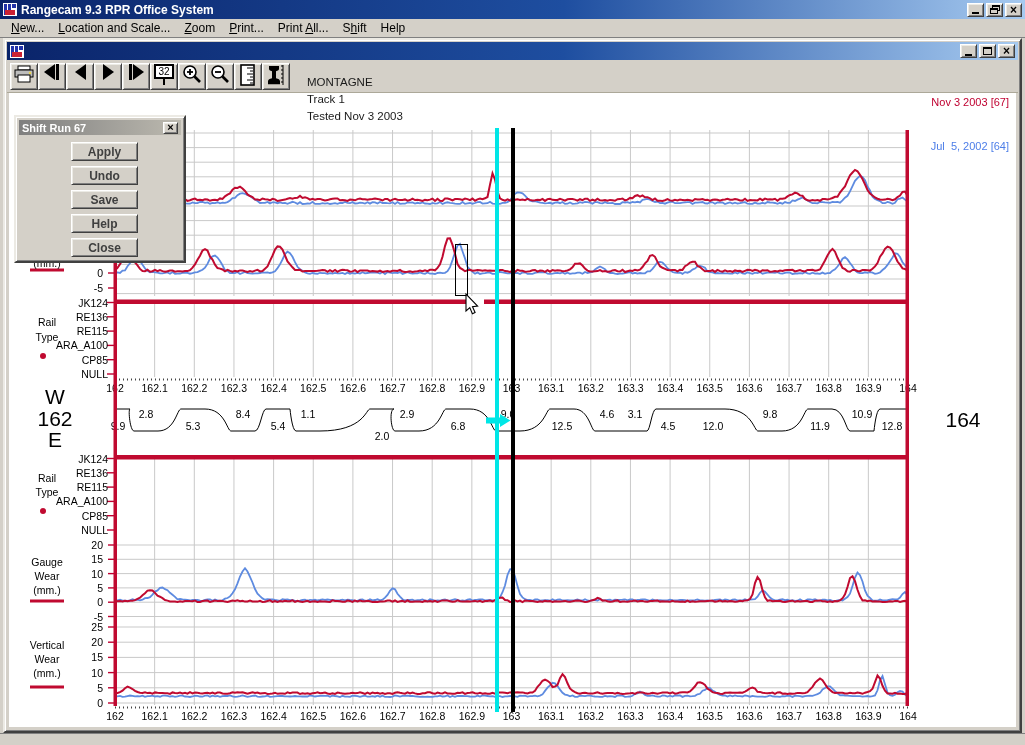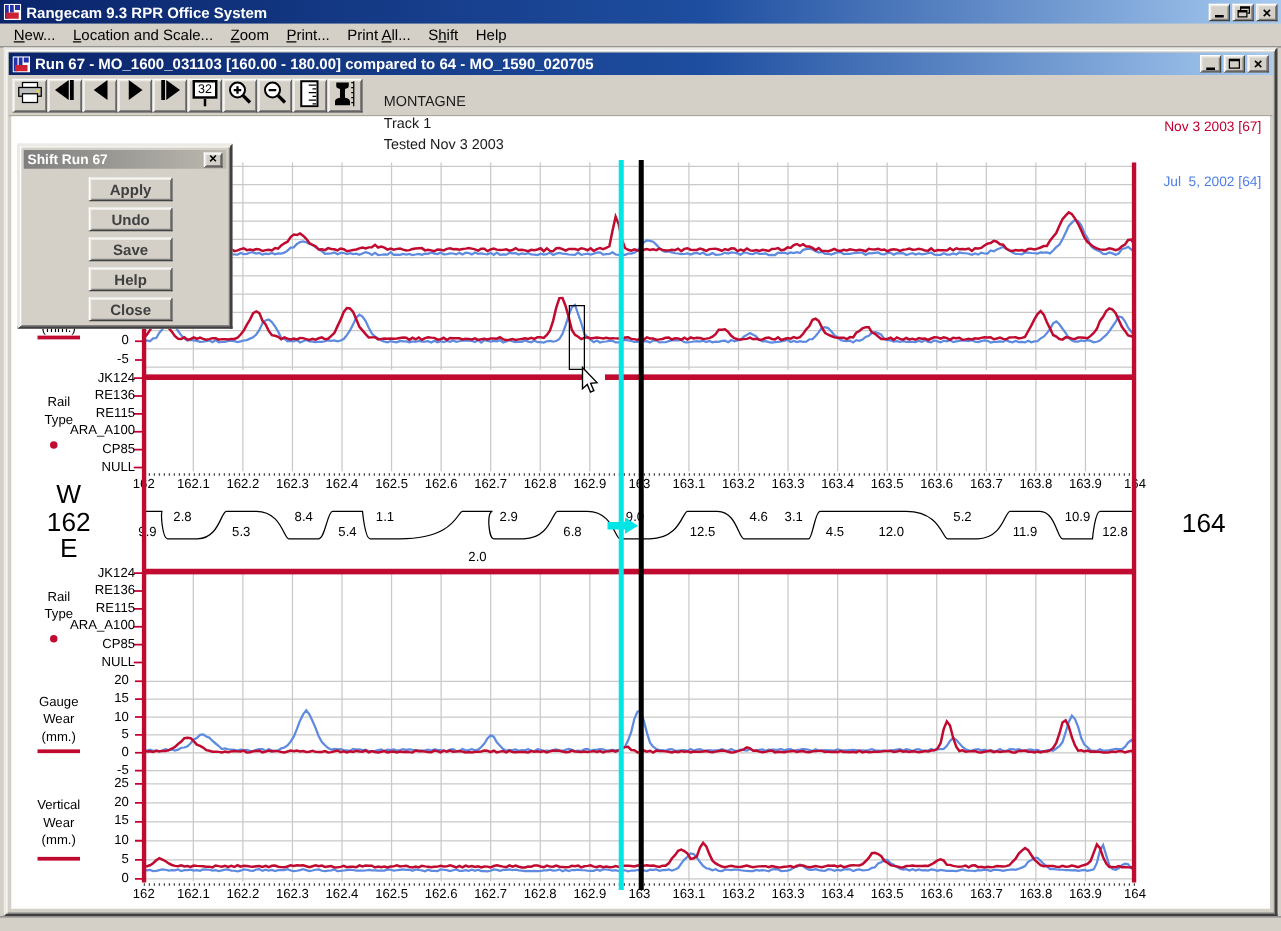--- a/index.html
+++ b/index.html
@@ -87,21 +87,20 @@
 
 <div class="child-frame">
   <div class="child-titlebar">
     <svg width="14" height="13">
         <rect width="14" height="13" fill="#fff"></rect>
         <rect x="1" y="1" width="3" height="11" fill="#2233aa"></rect>
         <rect x="5" y="1" width="3" height="6" fill="#2233aa"></rect>
         <rect x="9" y="1" width="4" height="4" fill="#2233aa"></rect>
         <rect x="2" y="7" width="10" height="5" fill="#cc2233"></rect>
       </svg>
-    <span class="titletext">Run 67 - MO_1600_031103 [160.00 - 180.00] compared to 64 - MO_1590_020705</span>
     <span class="wspacer"></span>
     <span class="wbtn">
         <span class="g-min"></span>
       </span>
     <span class="wbtn">
         <span class="g-max"></span>
       </span>
     <span class="wbtn">
         <span class="g-x">×</span>
       </span>
@@ -402,30 +401,30 @@
     <div class="lbl big" style="left: 55px; top: 396px;">W</div>
     <div class="lbl big" style="left: 55px; top: 417.5px;">162</div>
     <div class="lbl big" style="left: 55px; top: 439px;">E</div>
     <div class="lbl big" style="left: 963px; top: 419px;">164</div>
     <div class="lbl" style="left: 118px; top: 426px;">9.9</div>
     <div class="lbl" style="left: 146px; top: 414px;">2.8</div>
     <div class="lbl" style="left: 193px; top: 426px;">5.3</div>
     <div class="lbl" style="left: 243px; top: 414px;">8.4</div>
     <div class="lbl" style="left: 278px; top: 426px;">5.4</div>
     <div class="lbl" style="left: 308px; top: 414px;">1.1</div>
-    <div class="lbl" style="left: 382px; top: 446px;">2.0</div>
+    <div class="lbl" style="left: 382px; top: 436px;">2.0</div>
     <div class="lbl" style="left: 407px; top: 414px;">2.9</div>
     <div class="lbl" style="left: 458px; top: 426px;">6.8</div>
     <div class="lbl" style="left: 508px; top: 414px;">9.0</div>
     <div class="lbl" style="left: 562px; top: 426px;">12.5</div>
     <div class="lbl" style="left: 607px; top: 414px;">4.6</div>
     <div class="lbl" style="left: 635px; top: 414px;">3.1</div>
     <div class="lbl" style="left: 668px; top: 426px;">4.5</div>
     <div class="lbl" style="left: 713px; top: 426px;">12.0</div>
-    <div class="lbl" style="left: 770px; top: 414px;">5.2</div>
+    <div class="lbl" style="left: 770px; top: 414px;">9.8</div>
     <div class="lbl" style="left: 820px; top: 426px;">11.9</div>
     <div class="lbl" style="left: 862px; top: 414px;">10.9</div>
     <div class="lbl" style="left: 892px; top: 426px;">12.8</div>
   </div>
 <svg id="marks">
     <rect x="113.5" y="130" width="3.5" height="576" fill="#c00a30"></rect>
     <rect x="905.5" y="130" width="3.5" height="576" fill="#c00a30"></rect>
     <rect x="115" y="299.5" width="352" height="4.5" fill="#c00a30"></rect>
     <rect x="484" y="299.5" width="424" height="4.5" fill="#c00a30"></rect>
     <rect x="115" y="455" width="793" height="4.5" fill="#c00a30"></rect>

